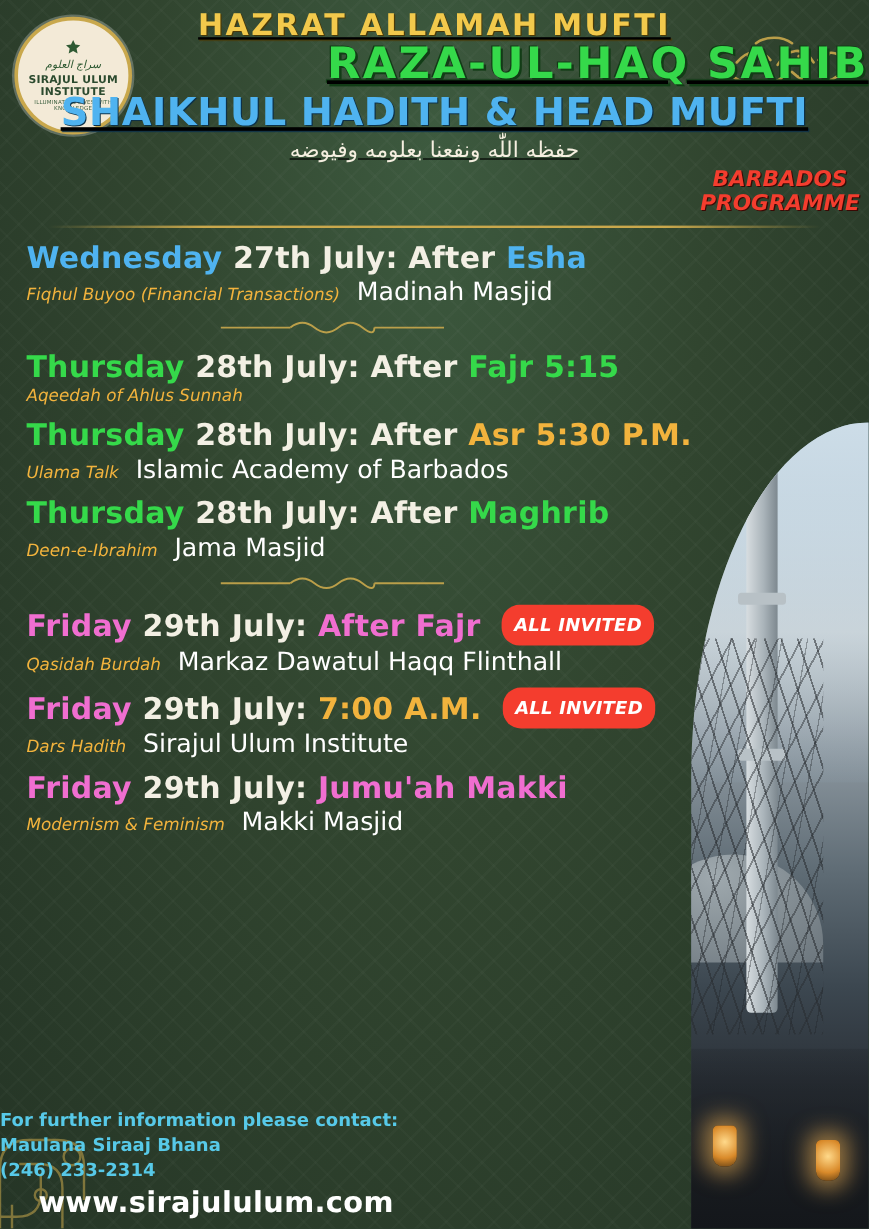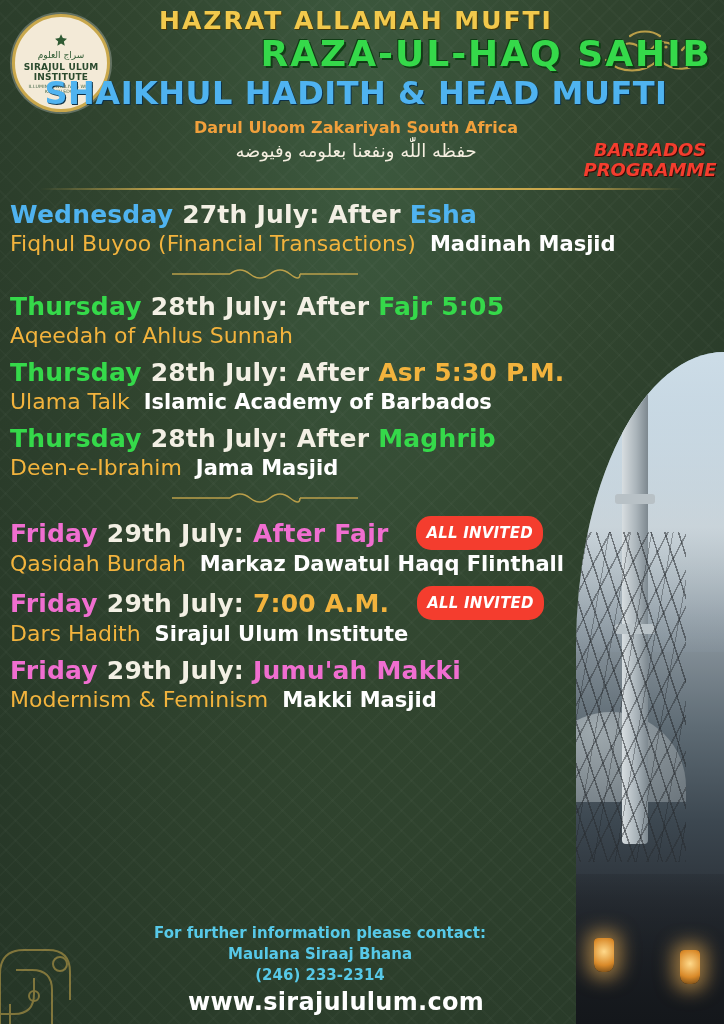--- a/index.html
+++ b/index.html
@@ -135,30 +135,31 @@
     justify-content: center;
     text-align: center;
     color: #2b4a2e;
     box-shadow: 0 0 0 2px rgba(255,255,255,0.25);
   }
   .logo .lamp-glyph {
     font-size: 17px;
     line-height: 17px;
     color: #2f5a33;
   }
-  .logo .ar { font-size: 9px; color: #2f5a33; margin-top: 1px; }
+  .logo .ar { font-size: 9px; color: #2f5a33; margin-top: 1px; font-style: italic; }
   .logo .l1 { font-size: 9px; font-weight: bold; letter-spacing: .2px; margin-top: 2px;}
   .logo .l2 { font-size: 4.6px; letter-spacing: .2px; margin-top: 2px; color:#3c6040;}
 
   
   .header {
     position: absolute;
-    left: 0; right: 12px; top: 6px;
+    left: 0; right: 0; top: 6px;
     text-align: center;
     z-index: 3;
+    text-decoration: underline;
   }
   .h-line1 {
     font-family: "DejaVu Sans", sans-serif;
     font-weight: bold;
     font-size: 25px;
     letter-spacing: 2px;
     color: #f2c94c;
     text-shadow: 1px 1px 0 #4a3a08;
   }
   .h-name {
@@ -209,44 +210,45 @@
     position: absolute;
     left: 40px; right: 40px; top: 188px;
     height: 2px;
     background: linear-gradient(to right, rgba(201,168,76,0), #c9a84c 20%, #c9a84c 80%, rgba(201,168,76,0));
     z-index: 3;
   }
 
   
   .schedule {
     position: absolute;
-    left: 0; top: 200px;
+    left: 12px; top: 200px;
     width: 620px;
     padding: 0 0 0 10px;
     z-index: 3;
   }
   .event { margin-bottom: 10px; position: relative; }
   .ev-line1 {
     font-weight: bold;
     font-size: 25px;
     line-height: 30px;
     letter-spacing: .2px;
   }
   .ev-line2 {
     display: flex;
     align-items: baseline;
     gap: 14px;
     margin-top: 1px;
   }
   .ev-topic {
-    font-size: 22px;
+    font-size: 14px;
     color: #f2b33d;
+    font-style: italic;
   }
   .ev-venue {
-    font-weight: bold;
+    font-weight: normal;
     font-size: 21px;
     color: #ffffff;
   }
   .day-w  { color: #4fb3f0; }
   .day-t  { color: #35d94a; }
   .day-f  { color: #f06ed0; }
   .when   { color: #f3f0e4; }
   .time-g { color: #35d94a; }
   .time-b { color: #4fb3f0; }
   .time-p { color: #f06ed0; }
@@ -254,37 +256,36 @@
 
   .badge {
     display: inline-block;
     background: #f43d2e;
     color: #fff;
     font-style: italic;
     font-weight: bold;
     font-size: 15px;
     padding: 2px 10px;
     border-radius: 15px;
-    margin-left: 28px;
+    margin-left: 18px;
     vertical-align: 4px;
   }
 
   .sep {
     width: 190px;
     height: 16px;
     margin: 4px 0 10px 160px;
     opacity: .9;
   }
 
   
   .footer {
     position: absolute;
     left: 0; bottom: 8px;
     width: 640px;
-    text-align: center;
     color: #57c9e8;
     z-index: 3;
   }
   .f-line { font-size: 15px; line-height: 21px; font-weight: bold; }
   .f-site { font-size: 24px; color: #ffffff; font-weight: bold; margin-top: 2px; letter-spacing: .3px; margin-left: 32px;}
 </style>
 </head>
 <body>
 
 <div class="poster">
@@ -324,21 +325,20 @@
     <div class="lamp-glyph">🟊</div>
     <div class="ar">سراج العلوم</div>
     <div class="l1">SIRAJUL ULUM INSTITUTE</div>
     <div class="l2">ILLUMINATING LIVES WITH KNOWLEDGE</div>
   </div>
 
   <div class="header">
     <div class="h-line1">HAZRAT ALLAMAH MUFTI</div>
     <div class="h-name">RAZA-UL-HAQ SAHIB</div>
     <div class="h-sub">SHAIKHUL HADITH &amp; HEAD MUFTI</div>
-    <div class="h-org">Darul Uloom Zakariyah South Africa</div>
     <div class="h-dua">حفظه اللّٰه ونفعنا بعلومه وفيوضه</div>
   </div>
 
   <div class="barbados">
     <div>BARBADOS</div>
     <div>PROGRAMME</div>
   </div>
 
   <div class="divider-top"></div>
 
@@ -351,21 +351,21 @@
         </div>
       </div>
       <div class="sep"><svg width="190" height="16" viewBox="0 0 190 16">
           <g stroke="#c9a84c" fill="none" stroke-width="1.6">
             <path d="M2 8 H60"></path>
             <path d="M130 8 H188"></path>
             <path d="M60 8 q10 -8 20 0 q10 8 20 0 q10 -8 20 0 q10 8 10 0"></path>
           </g>
         </svg></div>
       <div class="event">
-        <div class="ev-line1"><span class="day-t">Thursday</span> <span class="when">28th July:</span> <span class="when">After</span> <span class="time-g">Fajr 5:05</span></div>
+        <div class="ev-line1"><span class="day-t">Thursday</span> <span class="when">28th July:</span> <span class="when">After</span> <span class="time-g">Fajr 5:15</span></div>
         <div class="ev-line2">
           <span class="ev-topic">Aqeedah of Ahlus Sunnah</span>
         </div>
       </div>
       <div class="event">
         <div class="ev-line1"><span class="day-t">Thursday</span> <span class="when">28th July:</span> <span class="when">After</span> <span class="time-o">Asr 5:30 P.M.</span></div>
         <div class="ev-line2">
           <span class="ev-topic">Ulama Talk</span>
           <span class="ev-venue">Islamic Academy of Barbados</span>
         </div>

